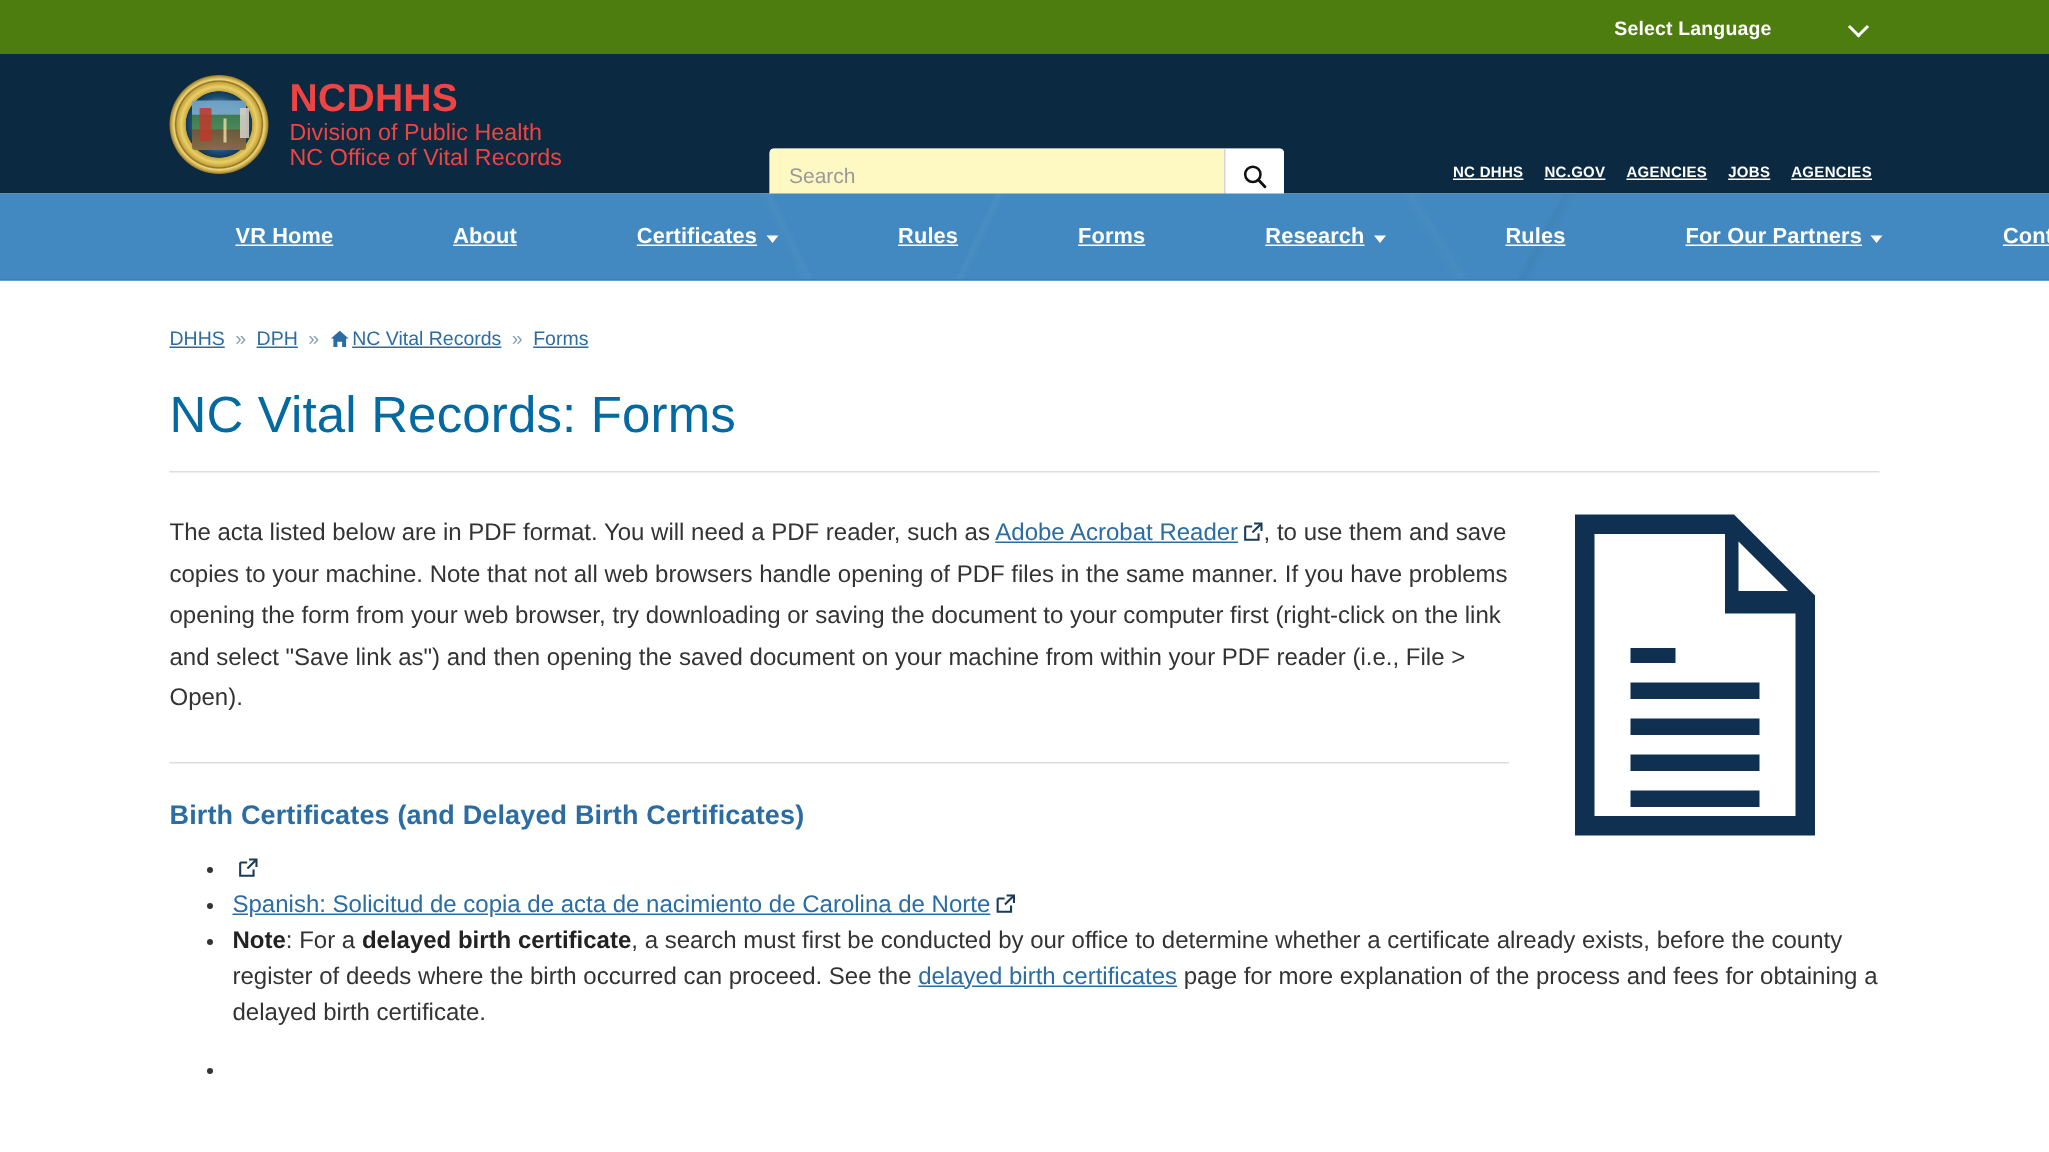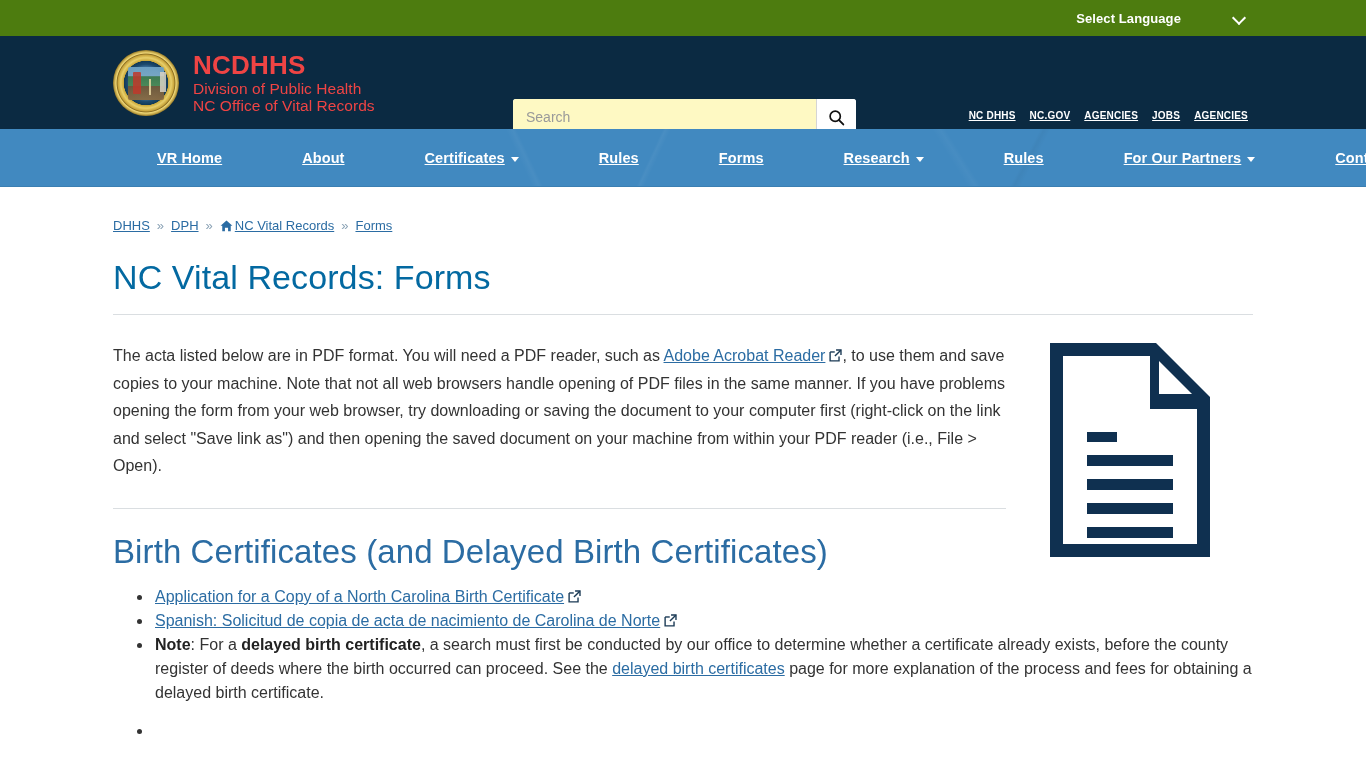--- a/index.html
+++ b/index.html
@@ -274,22 +274,22 @@
 
   .section-rule {
     margin-top: 28px;
     height: 1px;
     background: #dadee1;
     width: 893px;
   }
 
   h2.section-title {
     color: #2b6ca3;
-    font-size: 33px;
-    font-weight: normal;
+    font-size: 18px;
+    font-weight: bold;
     margin: 24px 0 0 0;
     letter-spacing: .1px;
   }
 
   ul.links {
     margin: 14px 0 0 0;
     padding-left: 40px;
     list-style: disc;
   }
   ul.links li {
@@ -426,21 +426,21 @@
               <path d="M7.6 1.1 L12.9 1.1 L12.9 6.4" fill="none" stroke="#1b3a55" stroke-width="1.5"></path>
               <line x1="12.7" y1="1.3" x2="6.4" y2="7.6" stroke="#1b3a55" stroke-width="1.5"></line>
             </svg></span><span>, to use them and save copies to your machine. Note that not all web browsers handle opening of PDF files in the same manner. If you have problems opening the form from your web browser, try downloading or saving the document to your computer first (right-click on the link and select "Save link as") and then opening the saved document on your machine from within your PDF reader (i.e., File &gt; Open).</span>
       </p>
 
       <div class="section-rule"></div>
 
       <h2 class="section-title">Birth Certificates (and Delayed Birth Certificates)</h2>
       <ul class="links wide">
         <li>
-          <a href="#">Application for a Copy of a North Carolina Birth Certificate</a><span class="ext"><svg width="13" height="13" viewBox="0 0 14 14">
+          <span class="ext"><svg width="13" height="13" viewBox="0 0 14 14">
                 <path d="M1.2 3.2 L1.2 12.8 L10.8 12.8 L10.8 8.2" fill="none" stroke="#1b3a55" stroke-width="1.5"></path>
                 <path d="M1.2 3.2 L6.2 3.2" fill="none" stroke="#1b3a55" stroke-width="1.5"></path>
                 <path d="M7.6 1.1 L12.9 1.1 L12.9 6.4" fill="none" stroke="#1b3a55" stroke-width="1.5"></path>
                 <line x1="12.7" y1="1.3" x2="6.4" y2="7.6" stroke="#1b3a55" stroke-width="1.5"></line>
               </svg></span>
         </li>
         <li>
           <a href="#">Spanish: Solicitud de copia de acta de nacimiento de Carolina de Norte</a><span class="ext"><svg width="13" height="13" viewBox="0 0 14 14">
                 <path d="M1.2 3.2 L1.2 12.8 L10.8 12.8 L10.8 8.2" fill="none" stroke="#1b3a55" stroke-width="1.5"></path>
                 <path d="M1.2 3.2 L6.2 3.2" fill="none" stroke="#1b3a55" stroke-width="1.5"></path>

